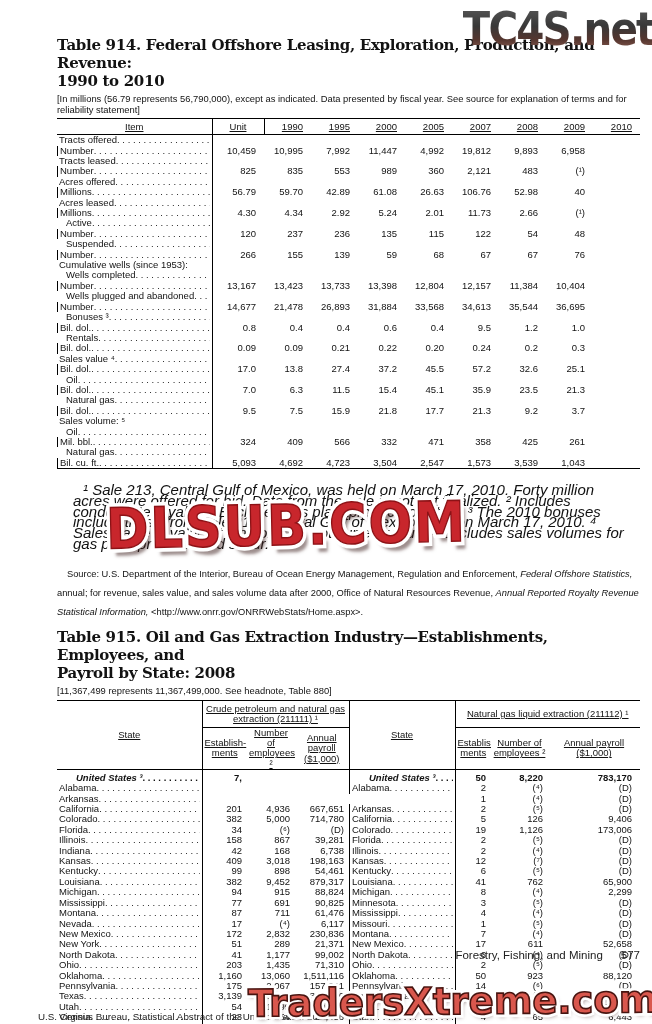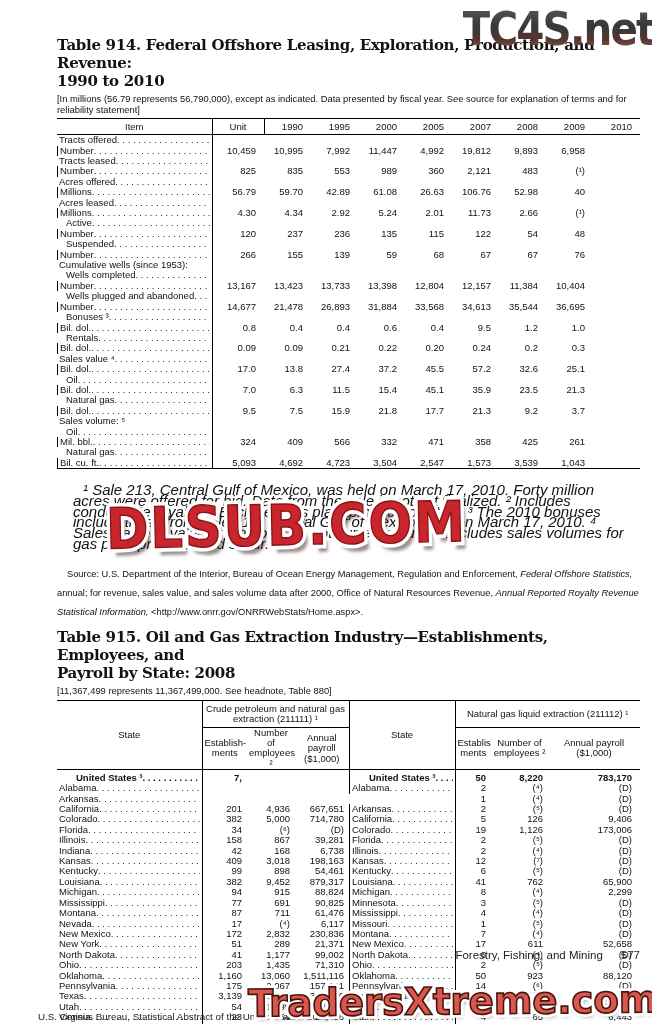--- a/index.html
+++ b/index.html
@@ -7,33 +7,33 @@
         font-family:"Liberation Sans","DejaVu Sans",sans-serif;color:#121212;}
   .content{position:absolute;left:57px;top:36px;width:583px;}
 
   .tbl-title{font-family:"DejaVu Serif","Liberation Serif",serif;font-weight:bold;
              font-size:15px;line-height:18px;letter-spacing:-0.3px;margin:0;}
   .headnote{font-size:9.4px;line-height:10.6px;margin:4px 0 3px 0;}
 
   table.t{border-collapse:collapse;table-layout:fixed;width:583px;border-bottom:1.2px solid #000;}
   table.t th,table.t td{padding:0 2px;font-size:9.5px;line-height:10.4px;font-weight:normal;
                         vertical-align:bottom;overflow:hidden;}
-  table.t thead th{vertical-align:middle;white-space:normal;line-height:10.2px;}
+  table.t thead th{vertical-align:middle;white-space:normal;line-height:10.2px;text-decoration:underline;}
   .yr-head th{border-top:1.2px solid #000;border-bottom:1px solid #000;height:15px;}
   td.item,td.unit,td.state{white-space:nowrap;}
   .cellflex{display:flex;align-items:baseline;}
   .lbl{white-space:nowrap;}
   .dots{flex:1 1 auto;overflow:hidden;white-space:nowrap;}
   .dots::before{content:" . . . . . . . . . . . . . . . . . . . . . . . . . . . . . . . . . . . . . . . . . .";}
   .num{text-align:right;}
   .pr8{padding-right:8px !important;}
   .pr5{padding-right:5px !important;}
   .vl{border-left:1px solid #000;}
   .ind1 .lbl{padding-left:7px;}
-  .indUS .lbl{padding-left:17px;}
+  .indUS .lbl{padding-left:17px;font-style:italic;}
   tr.boldrow td{font-weight:bold;}
   tr.firstrow td{padding-top:3px;}
 
   
   .h915 th{font-size:9.5px;}
   .h915 .grp{border-bottom:1px solid #000;border-top:1.2px solid #000;height:26px;}
   .h915 .statehead{border-top:1.2px solid #000;border-bottom:1px solid #000;}
   .h915 .sub{border-bottom:1px solid #000;height:24px;}
 
   .fnblock{margin-top:2px;}

